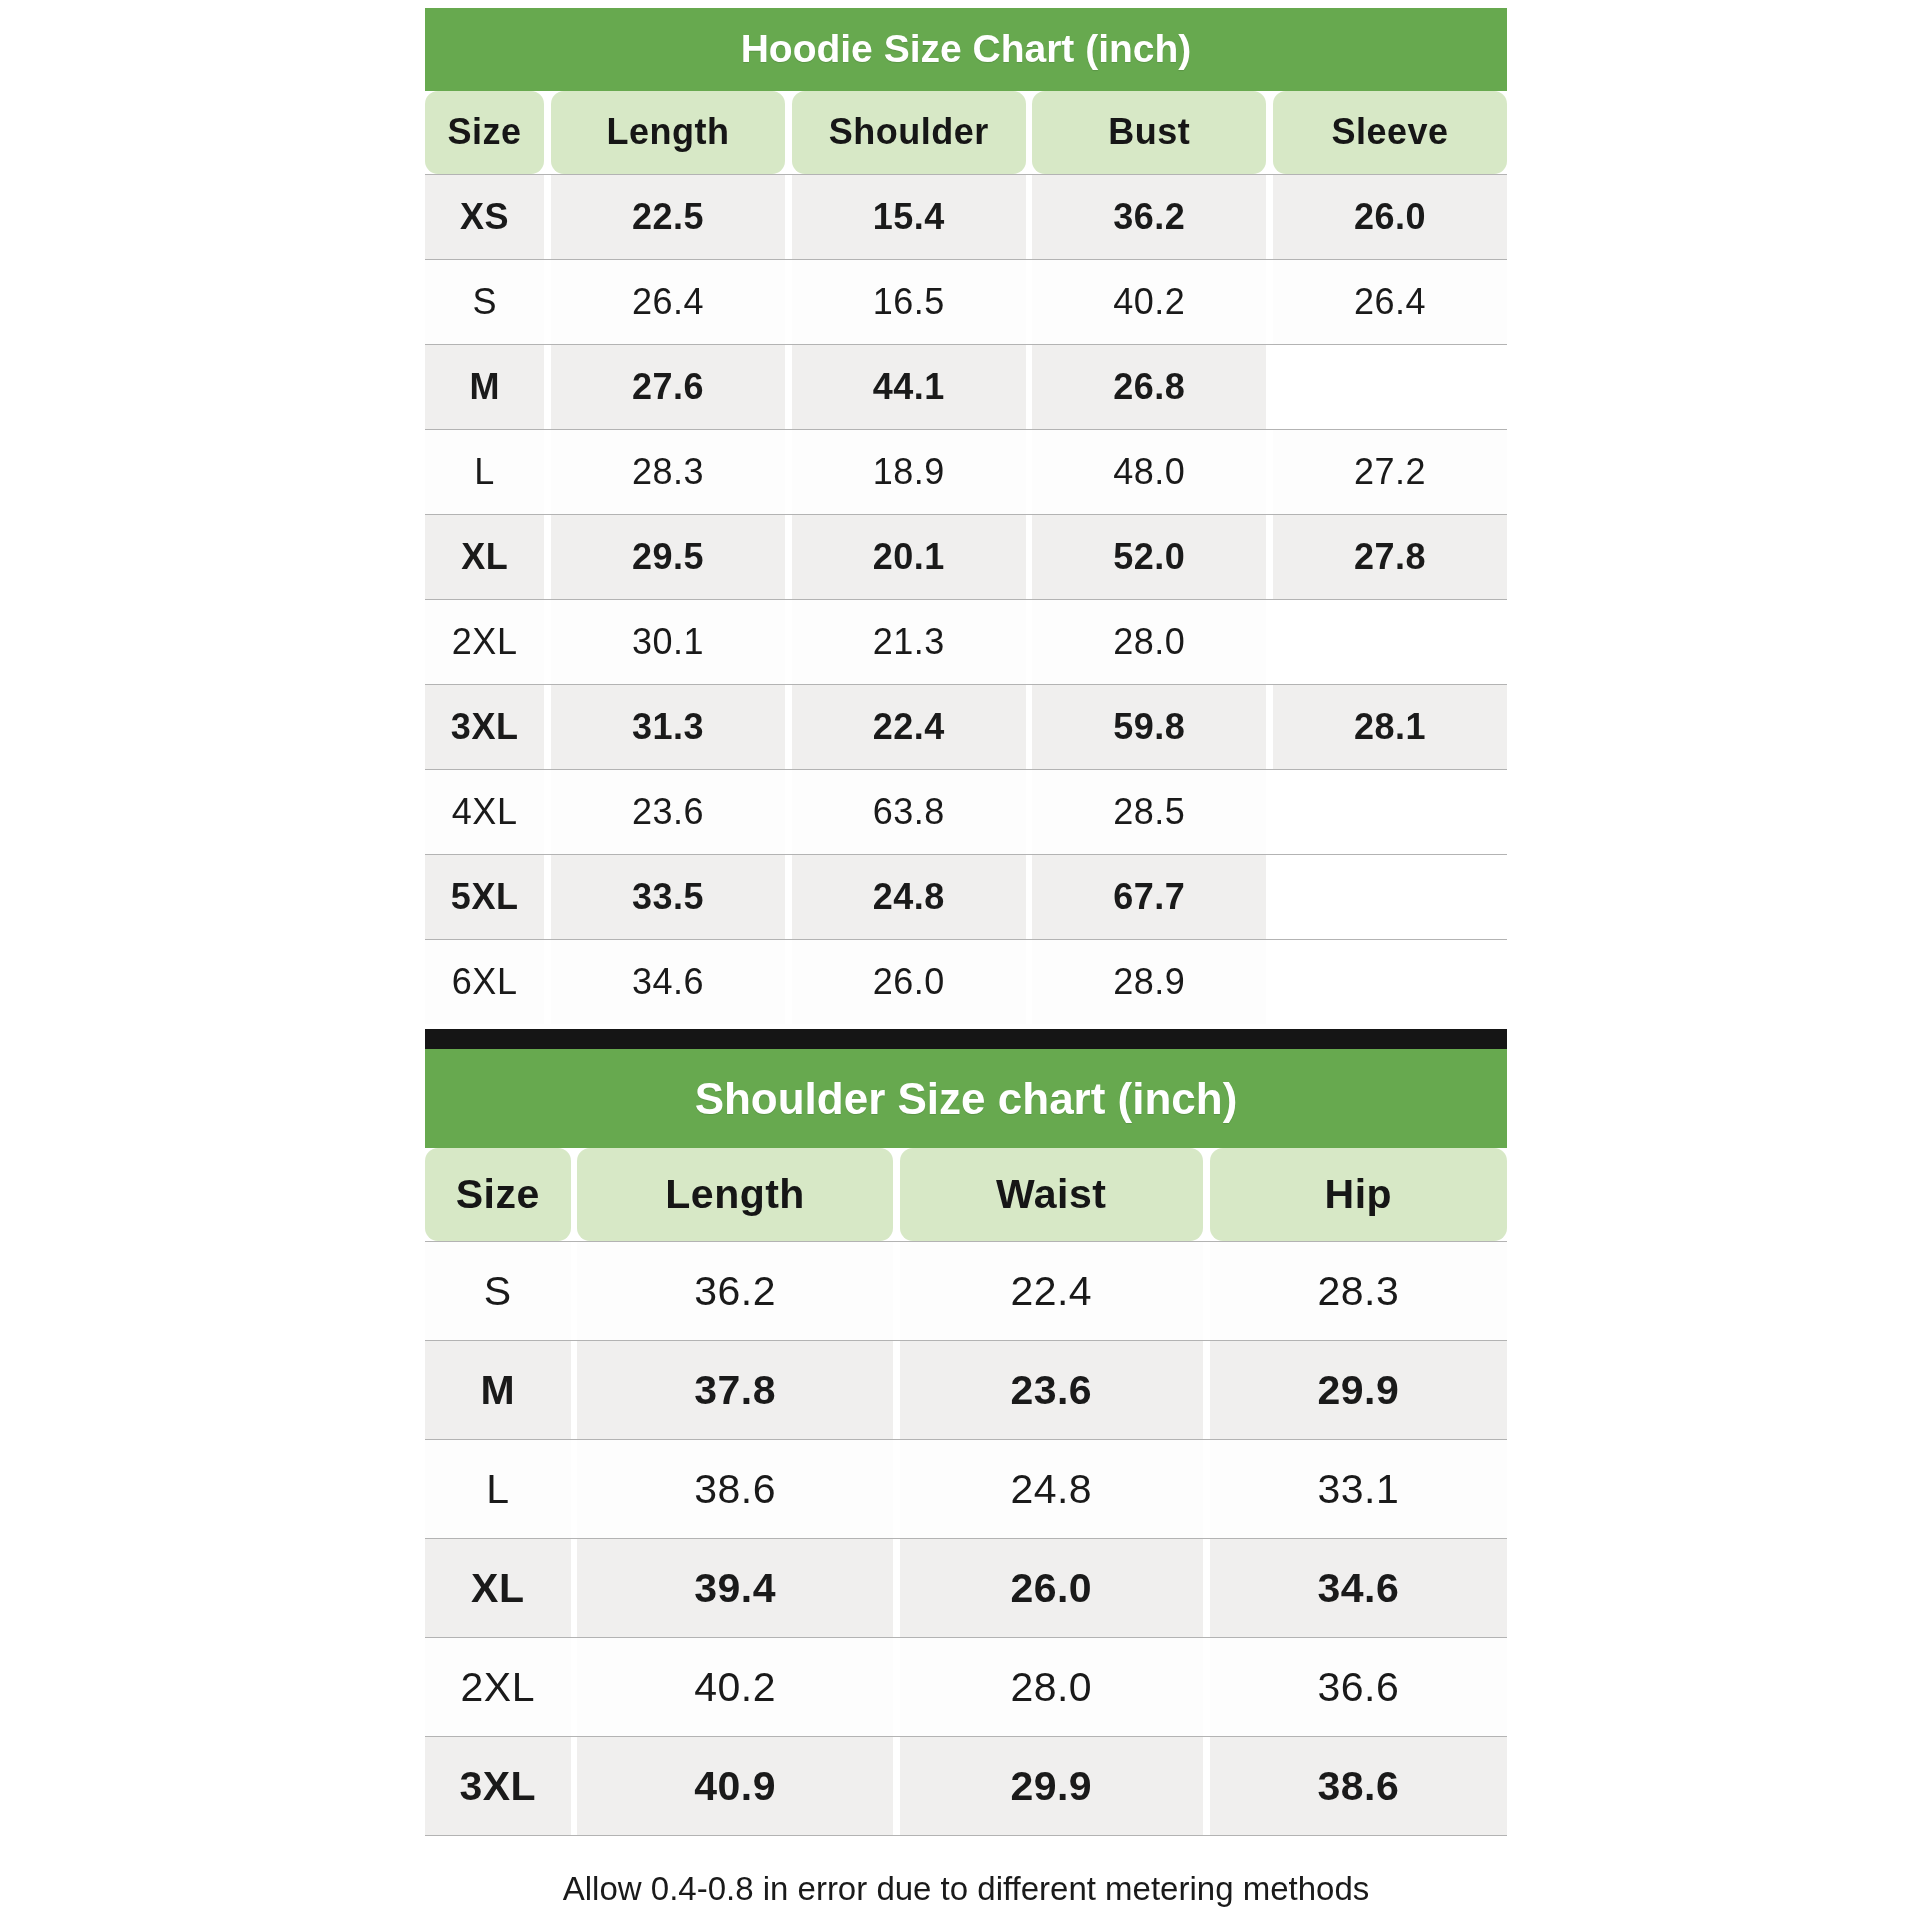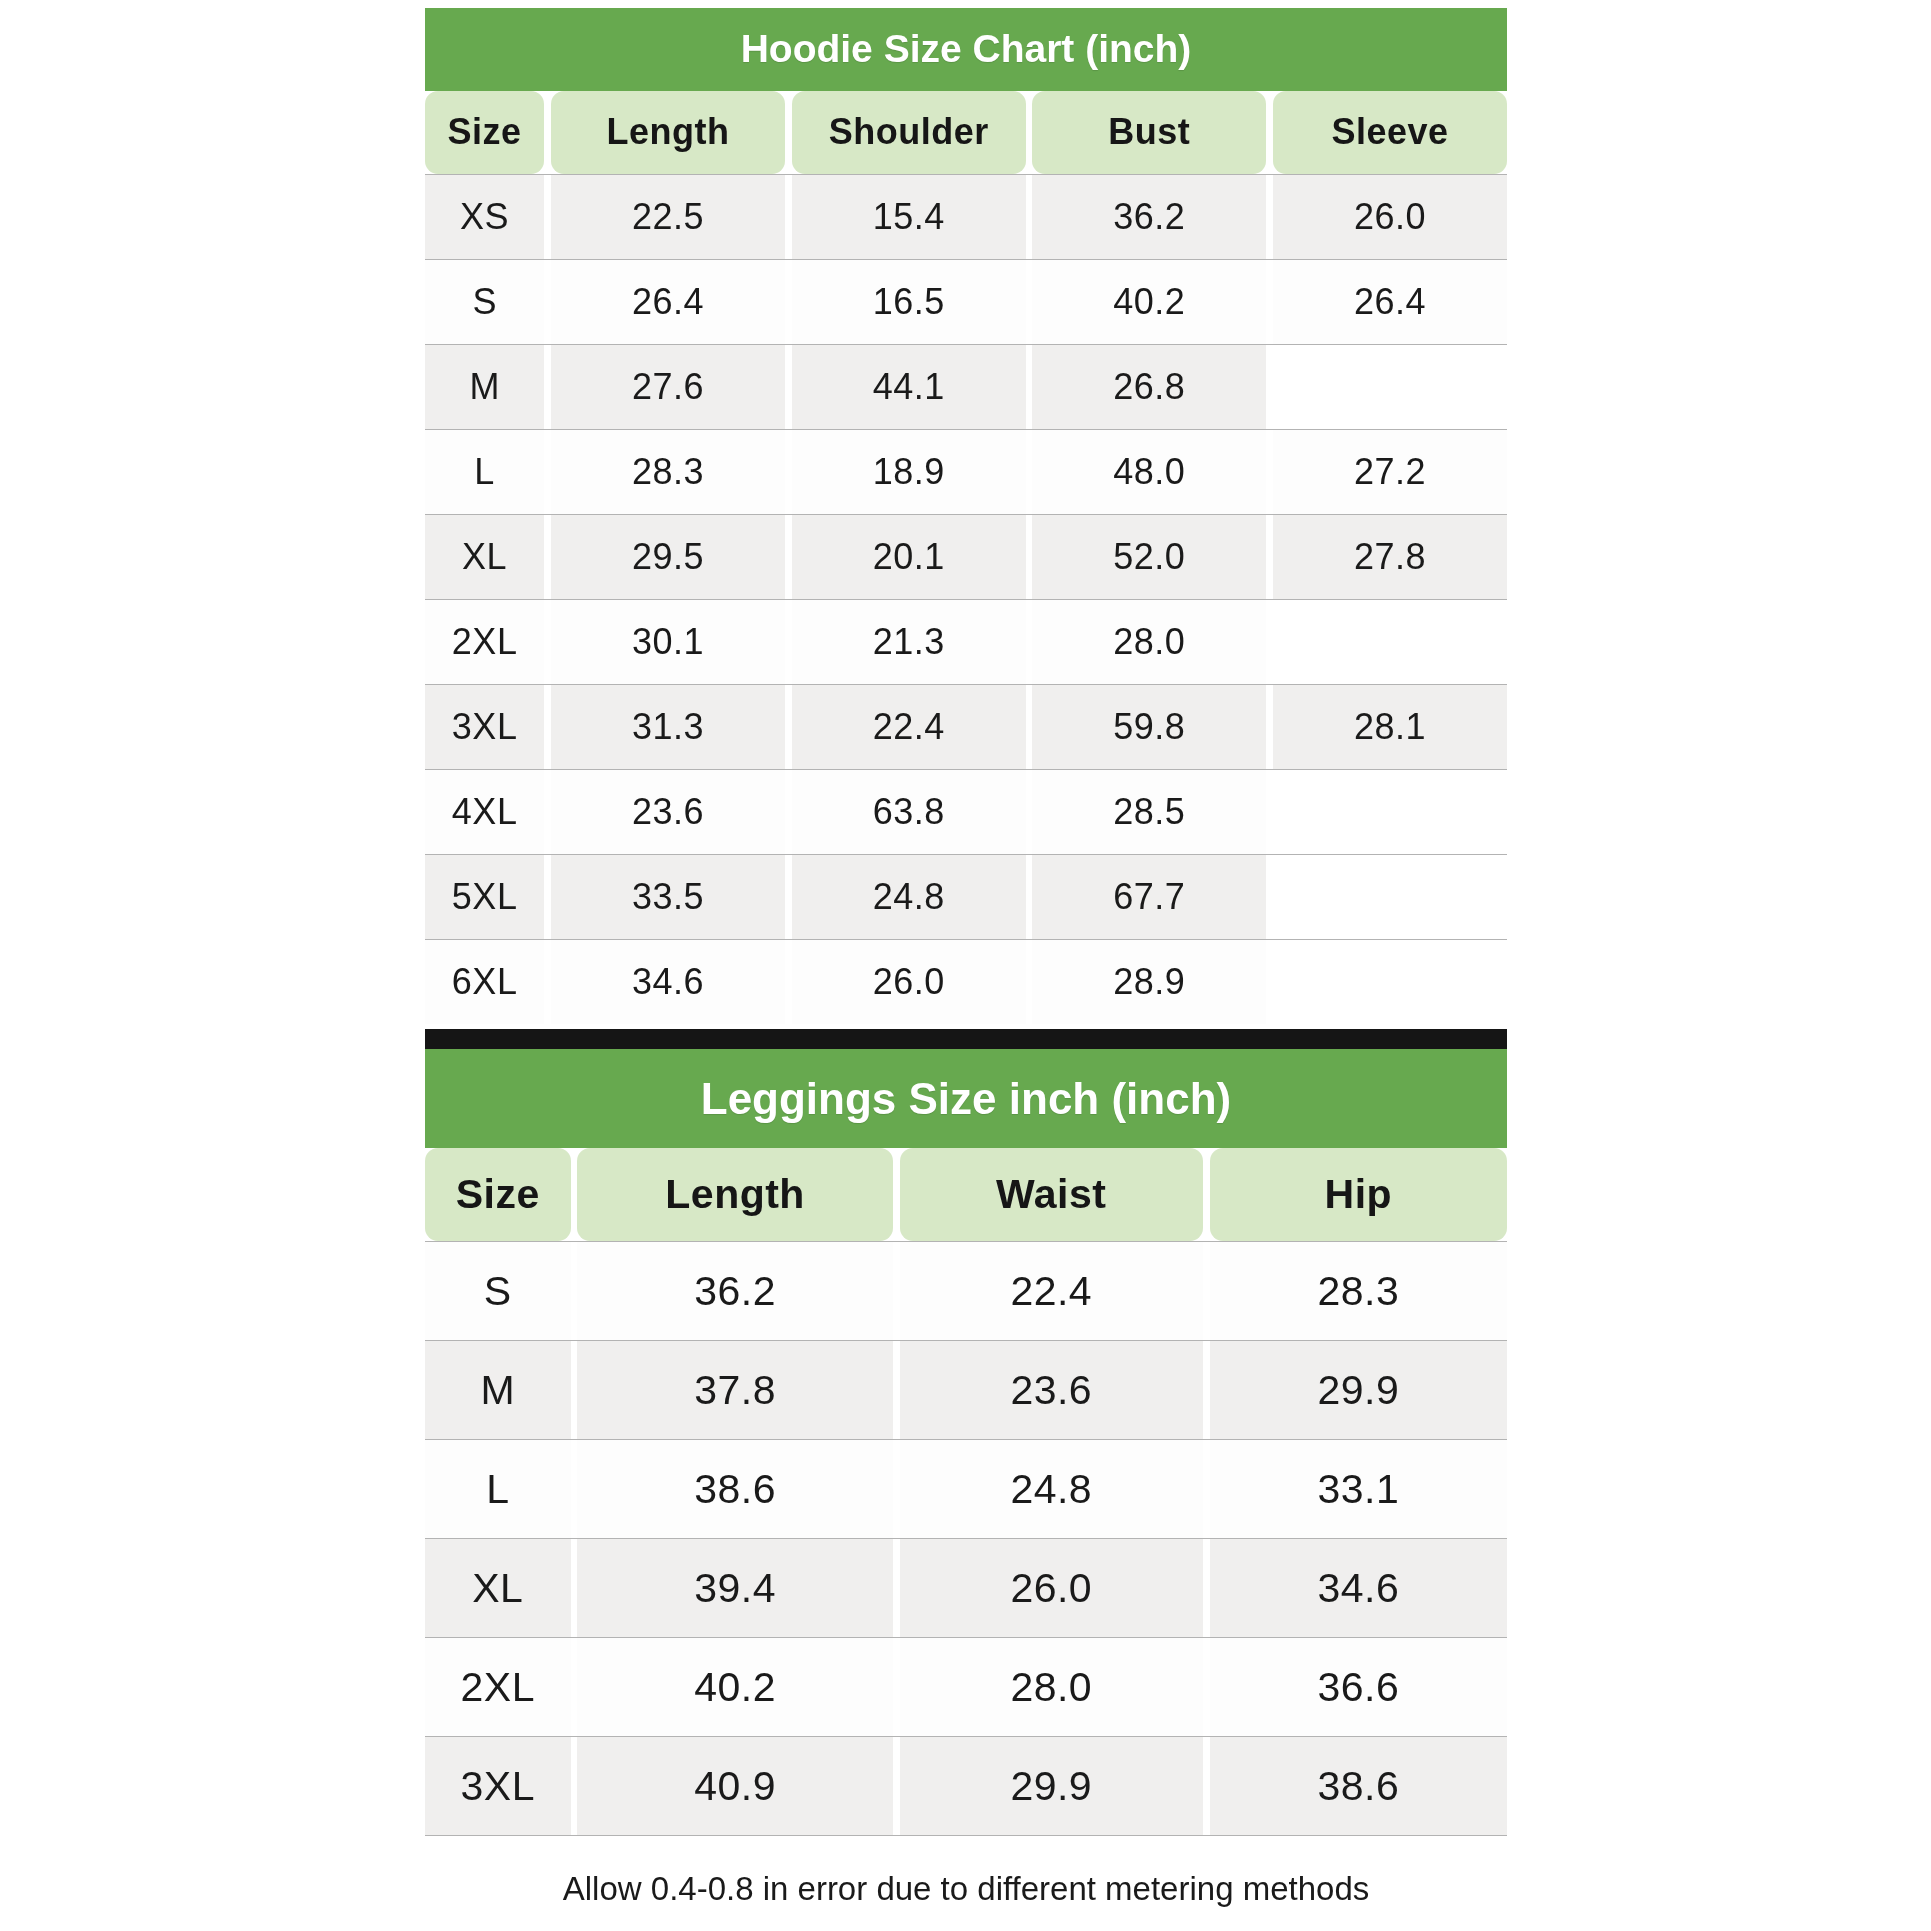--- a/index.html
+++ b/index.html
@@ -38,21 +38,21 @@
     display: flex; align-items: center; justify-content: center;
     color: var(--cell-text, #1a1a1a);
     letter-spacing: 0.5px;
   }
   .t-hoodie .t-cell            { height: 84px;  font-size: 36px; }
   .t-hoodie .header .t-cell    { height: 83px;  font-weight: bold; }
   .t-leggings .t-cell          { height: 98px; font-size: 41px; }
   .t-leggings .header .t-cell  { height: 93px;  font-weight: bold; }
 
   .header .t-cell      { background: var(--header-row-bg, #d7e8c6); color: var(--header-text, #161616); border-radius: 13px; }
-  .shade-gray .t-cell  { background: var(--row-even-bg, #f0efee); }
+  .shade-gray .t-cell  { background: var(--row-even-bg, #f0efee); font-weight: bold; }
   .shade-white .t-cell { background: var(--row-odd-bg, #fdfdfd); }
 
   .divider {
     height: 20px;
     margin-top: 5.8px;
     background: var(--divider-bar, #151515);
   }
 
   .footer-note {
     display: flex; align-items: center; justify-content: center;
@@ -143,21 +143,21 @@
           <span class="t-cell">26.0</span>
           <span class="t-cell">28.9</span>
         </div>
       </div>
   </section>
 
   <div class="divider"></div>
 
   <section class="table-block t-leggings">
     <div class="title-bar">
-      <span>Leggings Size inch (inch)</span>
+      <span>Shoulder Size chart (inch)</span>
     </div>
     <div class="grid">
         <div class="t-row header">
           <span class="t-cell">Size</span>
           <span class="t-cell">Length</span>
           <span class="t-cell">Waist</span>
           <span class="t-cell">Hip</span>
         </div>
         <div class="t-row shade-white">
           <span class="t-cell">S</span>

